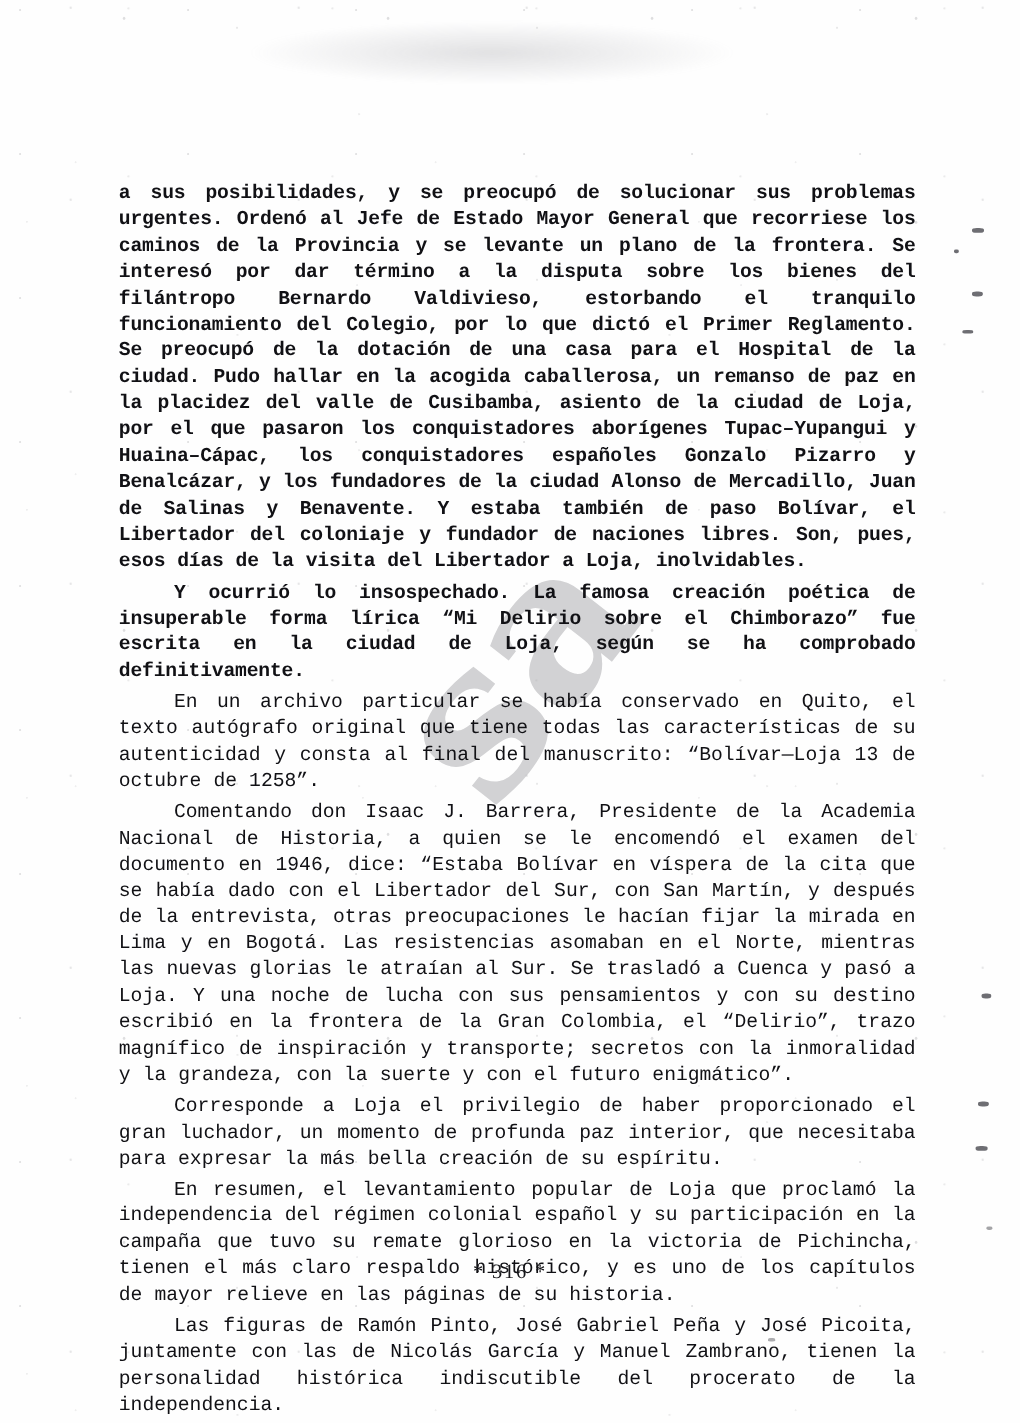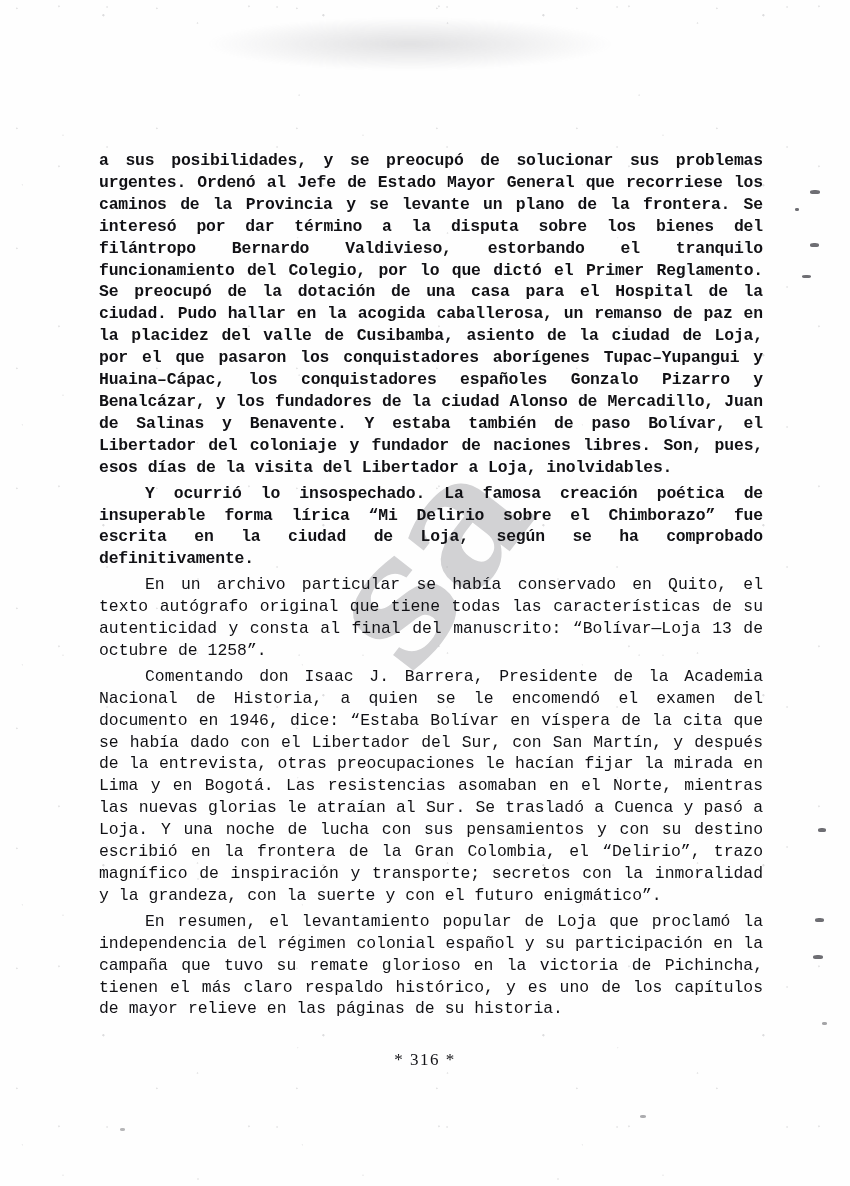--- a/index.html
+++ b/index.html
@@ -134,21 +134,23 @@
 
   <div class="watermark">sa</div>
 
   <div class="top-smudge"></div>
 
   <div class="textblock">
     <p>a sus posibilidades, y se preocupó de solucionar sus problemas urgentes.  Ordenó al Jefe de Estado Mayor General que recorriese los caminos de la Provincia y se levante un plano de la frontera.  Se interesó por dar término a la disputa sobre los bienes del filántropo Bernardo Valdivieso, estorbando el tranquilo funcionamiento del Colegio, por lo que dictó el Primer Reglamento.  Se preocupó de la dotación de una casa para el Hospital de la ciudad.  Pudo hallar en la acogida caballerosa, un remanso de paz en la placidez del valle de Cusibamba, asiento de la ciudad de Loja, por el que pasaron los conquistadores aborígenes Tupac–Yupangui y Huaina–Cápac, los conquistadores españoles Gonzalo Pizarro y Benalcázar, y los fundadores de la ciudad Alonso de Mercadillo, Juan de Salinas y Benavente.  Y estaba también de paso Bolívar, el Libertador del coloniaje y fundador de naciones libres.  Son, pues, esos días de la visita del Libertador a Loja, inolvidables.</p>
     <p class="indent">Y ocurrió lo insospechado.  La famosa creación poética de insuperable forma lírica “Mi Delirio sobre el Chimborazo” fue escrita en la ciudad de Loja, según se ha comprobado definitivamente.</p>
     <p class="indent">En un archivo particular se había conservado en Quito, el texto autógrafo original que tiene todas las características de su autenticidad y consta al final del manuscrito:  “Bolívar—Loja 13 de octubre de 1258”.</p>
     <p class="indent">Comentando don Isaac J. Barrera, Presidente de la Academia Nacional de Historia, a quien se le encomendó el examen del documento en 1946, dice:  “Estaba Bolívar en víspera de la cita que se había dado con el Libertador del Sur, con San Martín, y después de la entrevista, otras preocupaciones le hacían fijar la mirada en Lima y en Bogotá.  Las resistencias asomaban en el Norte, mientras las nuevas glorias le atraían al Sur.  Se trasladó a Cuenca y pasó a Loja.  Y una noche de lucha con sus pensamientos y con su destino escribió en la frontera de la Gran Colombia, el “Delirio”, trazo magnífico de inspiración y transporte;  secretos con la inmoralidad y la grandeza, con la suerte y con el futuro enigmático”.</p>
+    <p class="indent">Corresponde a Loja el privilegio de haber proporcionado el gran luchador, un momento de profunda paz interior, que necesitaba para expresar la más bella creación de su espíritu.</p>
     <p class="indent">En resumen, el levantamiento popular de Loja que proclamó la independencia del régimen colonial español y su participación en la campaña que tuvo su remate glorioso en la victoria de Pichincha, tienen el más claro respaldo histórico, y es uno de los capítulos de mayor relieve en las páginas de su historia.</p>
+    <p class="indent">Las figuras de Ramón Pinto, José Gabriel Peña y José Picoita, juntamente con las de Nicolás García y Manuel Zambrano, tienen la personalidad histórica indiscutible del procerato de la independencia.</p>
   </div>
 
   <div class="folio">* 316 *</div>
 
   <div class="speck" style="left:810px; top:190px; width:10px; height:4px;"></div>
   <div class="speck" style="left:795px; top:208px; width:4px; height:3px;"></div>
   <div class="speck" style="left:810px; top:243px; width:9px; height:4px;"></div>
   <div class="speck" style="left:802px; top:275px; width:9px; height:3px;"></div>
   <div class="speck" style="left:818px; top:828px; width:8px; height:4px;"></div>
   <div class="speck" style="left:815px; top:918px; width:9px; height:4px;"></div>

